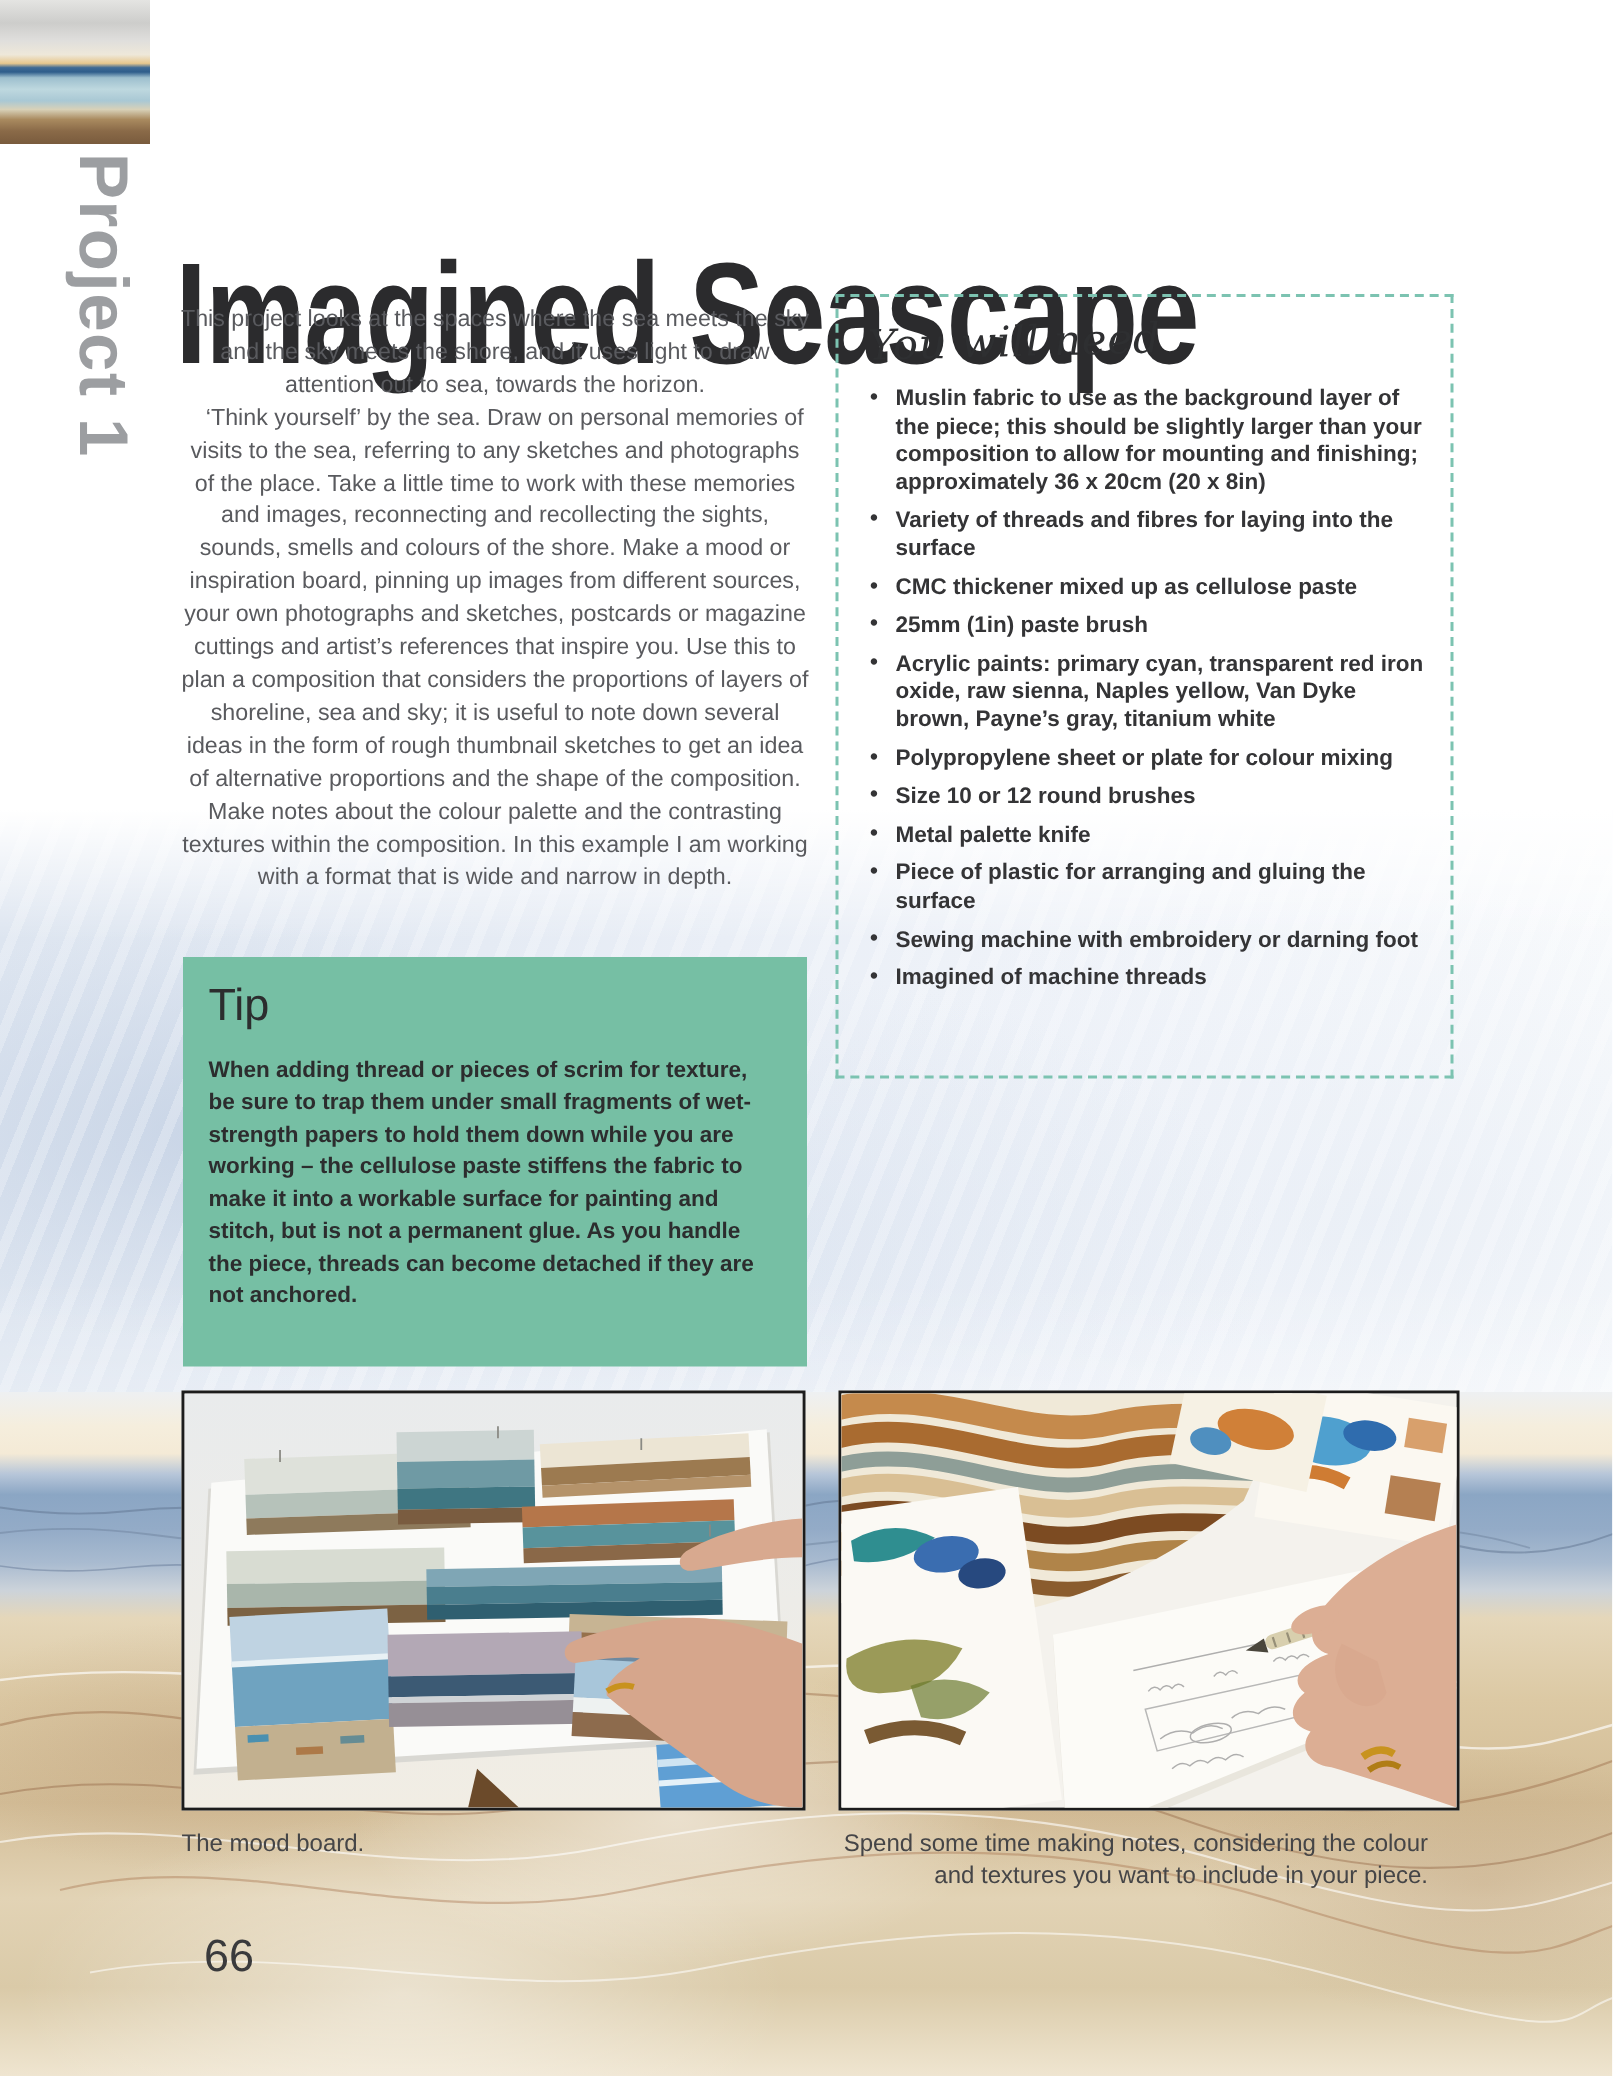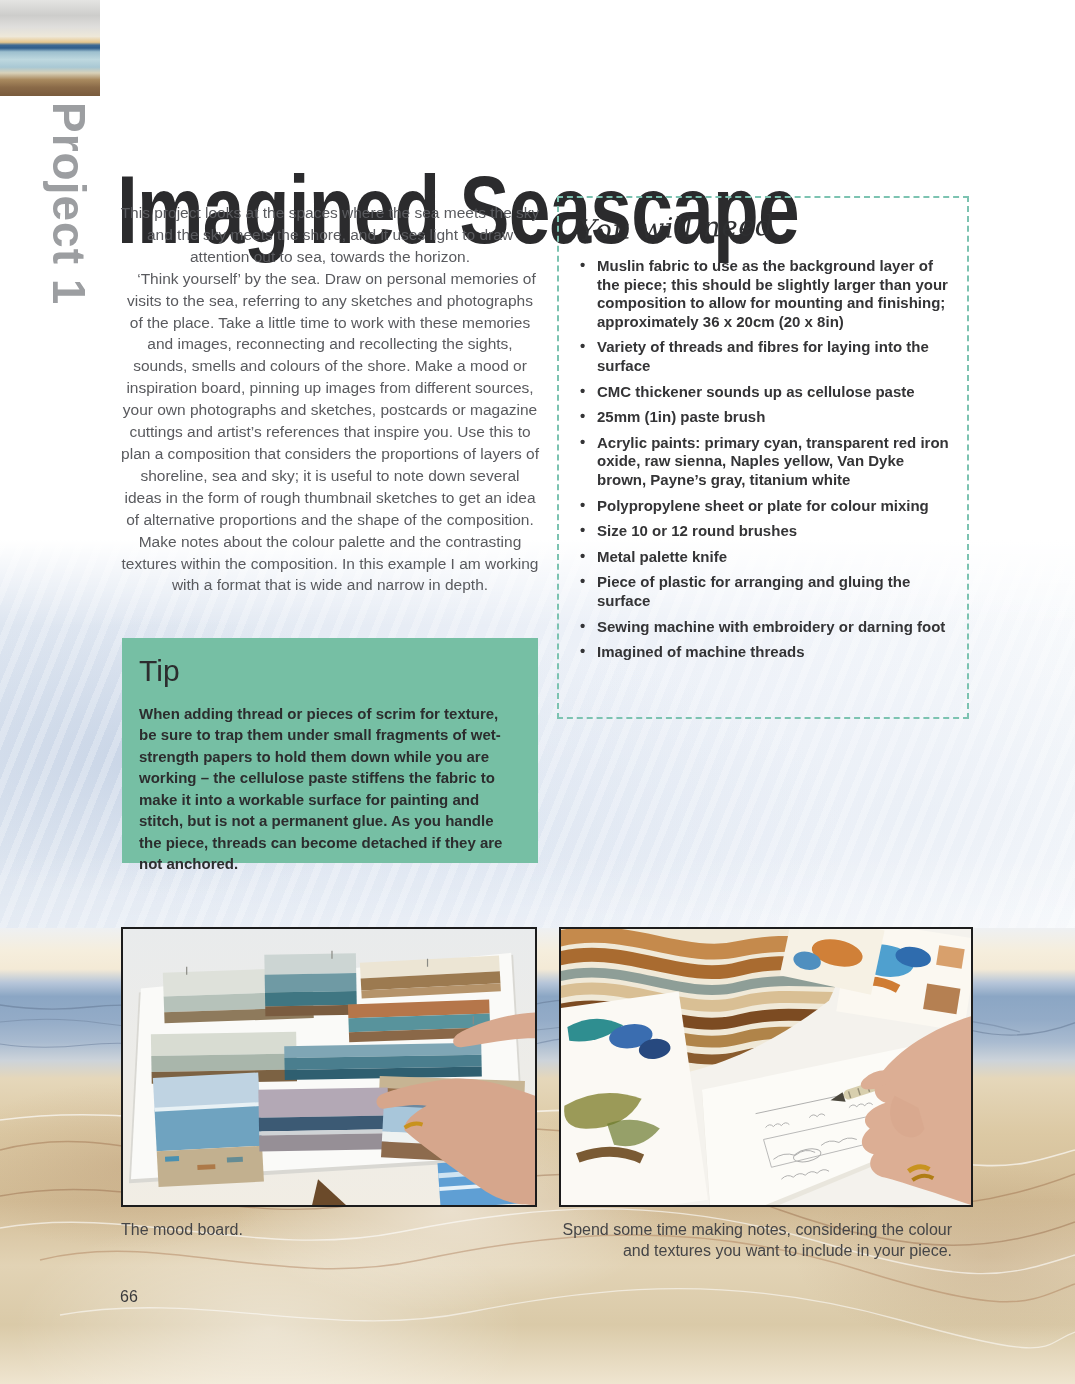--- a/index.html
+++ b/index.html
@@ -88,42 +88,42 @@
   }
   .need-list{list-style:none;margin:0;padding:0;}
   .need-list li{
     position:relative;padding-left:20px;margin-bottom:7px;
     font-size:15px;font-weight:700;line-height:1.24;color:#343436;
   }
   .need-list li::before{content:"\2022";position:absolute;left:3px;top:-1px;}
 
   
   .tip-box{
-    position:absolute;left:122px;top:638px;width:416px;height:225px;
+    position:absolute;left:122px;top:638px;width:416px;height:273px;
     background:#76bfa4;box-sizing:border-box;
     padding:16px 22px 0 17px;
   }
   .tip-heading{margin:0 0 15px 0;font-size:30px;font-weight:400;color:#2c2d2e;}
   .tip-body{margin:0;font-size:15px;font-weight:700;line-height:1.43;color:#2c2d2e;}
 
   
   .figure{position:absolute;border:2px solid #1c1c1c;box-sizing:border-box;background:#f2f1ee;}
   .figure svg{display:block;width:100%;height:100%;}
   .fig-left{left:121px;top:927px;width:416px;height:280px;}
   .fig-right{left:559px;top:927px;width:414px;height:280px;}
   .caption{
     position:absolute;top:1219px;
     font-size:16px;line-height:1.32;color:#454547;
   }
   .cap-left{left:121px;width:300px;}
   .cap-right{left:538px;width:414px;text-align:right;}
 
   .page-number{
-    position:absolute;left:120px;top:1288px;
-    font-size:16px;color:#3a3a3c;
+    position:absolute;left:136px;top:1288px;
+    font-size:30px;color:#3a3a3c;
   }
 </style>
 </head>
 <body>
 
 <div id="page">
 
   <div class="bg-ice"></div>
   <div class="bg-shore"></div>
   <svg class="bg-threads" viewBox="0 0 1075 424" preserveAspectRatio="none">
@@ -149,21 +149,21 @@
   <div class="intro">
     <p>This project looks at the spaces where the sea meets the sky and the sky meets the shore, and it uses light to draw attention out to sea, towards the horizon.</p>
     <p>‘Think yourself’ by the sea. Draw on personal memories of visits to the sea, referring to any sketches and photographs of the place. Take a little time to work with these memories and images, reconnecting and recollecting the sights, sounds, smells and colours of the shore. Make a mood or inspiration board, pinning up images from different sources, your own photographs and sketches, postcards or magazine cuttings and artist’s references that inspire you. Use this to plan a composition that considers the proportions of layers of shoreline, sea and sky; it is useful to note down several ideas in the form of rough thumbnail sketches to get an idea of alternative proportions and the shape of the composition. Make notes about the colour palette and the contrasting textures within the composition. In this example I am working with a format that is wide and narrow in depth.</p>
   </div>
 
   <div class="need-box">
     <div class="need-heading">You will need</div>
     <ul class="need-list">
       <li>Muslin fabric to use as the background layer of the piece; this should be slightly larger than your composition to allow for mounting and finishing; approximately 36 x 20cm (20 x 8in)</li>
       <li>Variety of threads and fibres for laying into the surface</li>
-      <li>CMC thickener sounds up as cellulose paste</li>
+      <li>CMC thickener mixed up as cellulose paste</li>
       <li>25mm (1in) paste brush</li>
       <li>Acrylic paints: primary cyan, transparent red iron oxide, raw sienna, Naples yellow, Van Dyke brown, Payne’s gray, titanium white</li>
       <li>Polypropylene sheet or plate for colour mixing</li>
       <li>Size 10 or 12 round brushes</li>
       <li>Metal palette knife</li>
       <li>Piece of plastic for arranging and gluing the surface</li>
       <li>Sewing machine with embroidery or darning foot</li>
       <li>Imagined of machine threads</li>
     </ul>
   </div>

